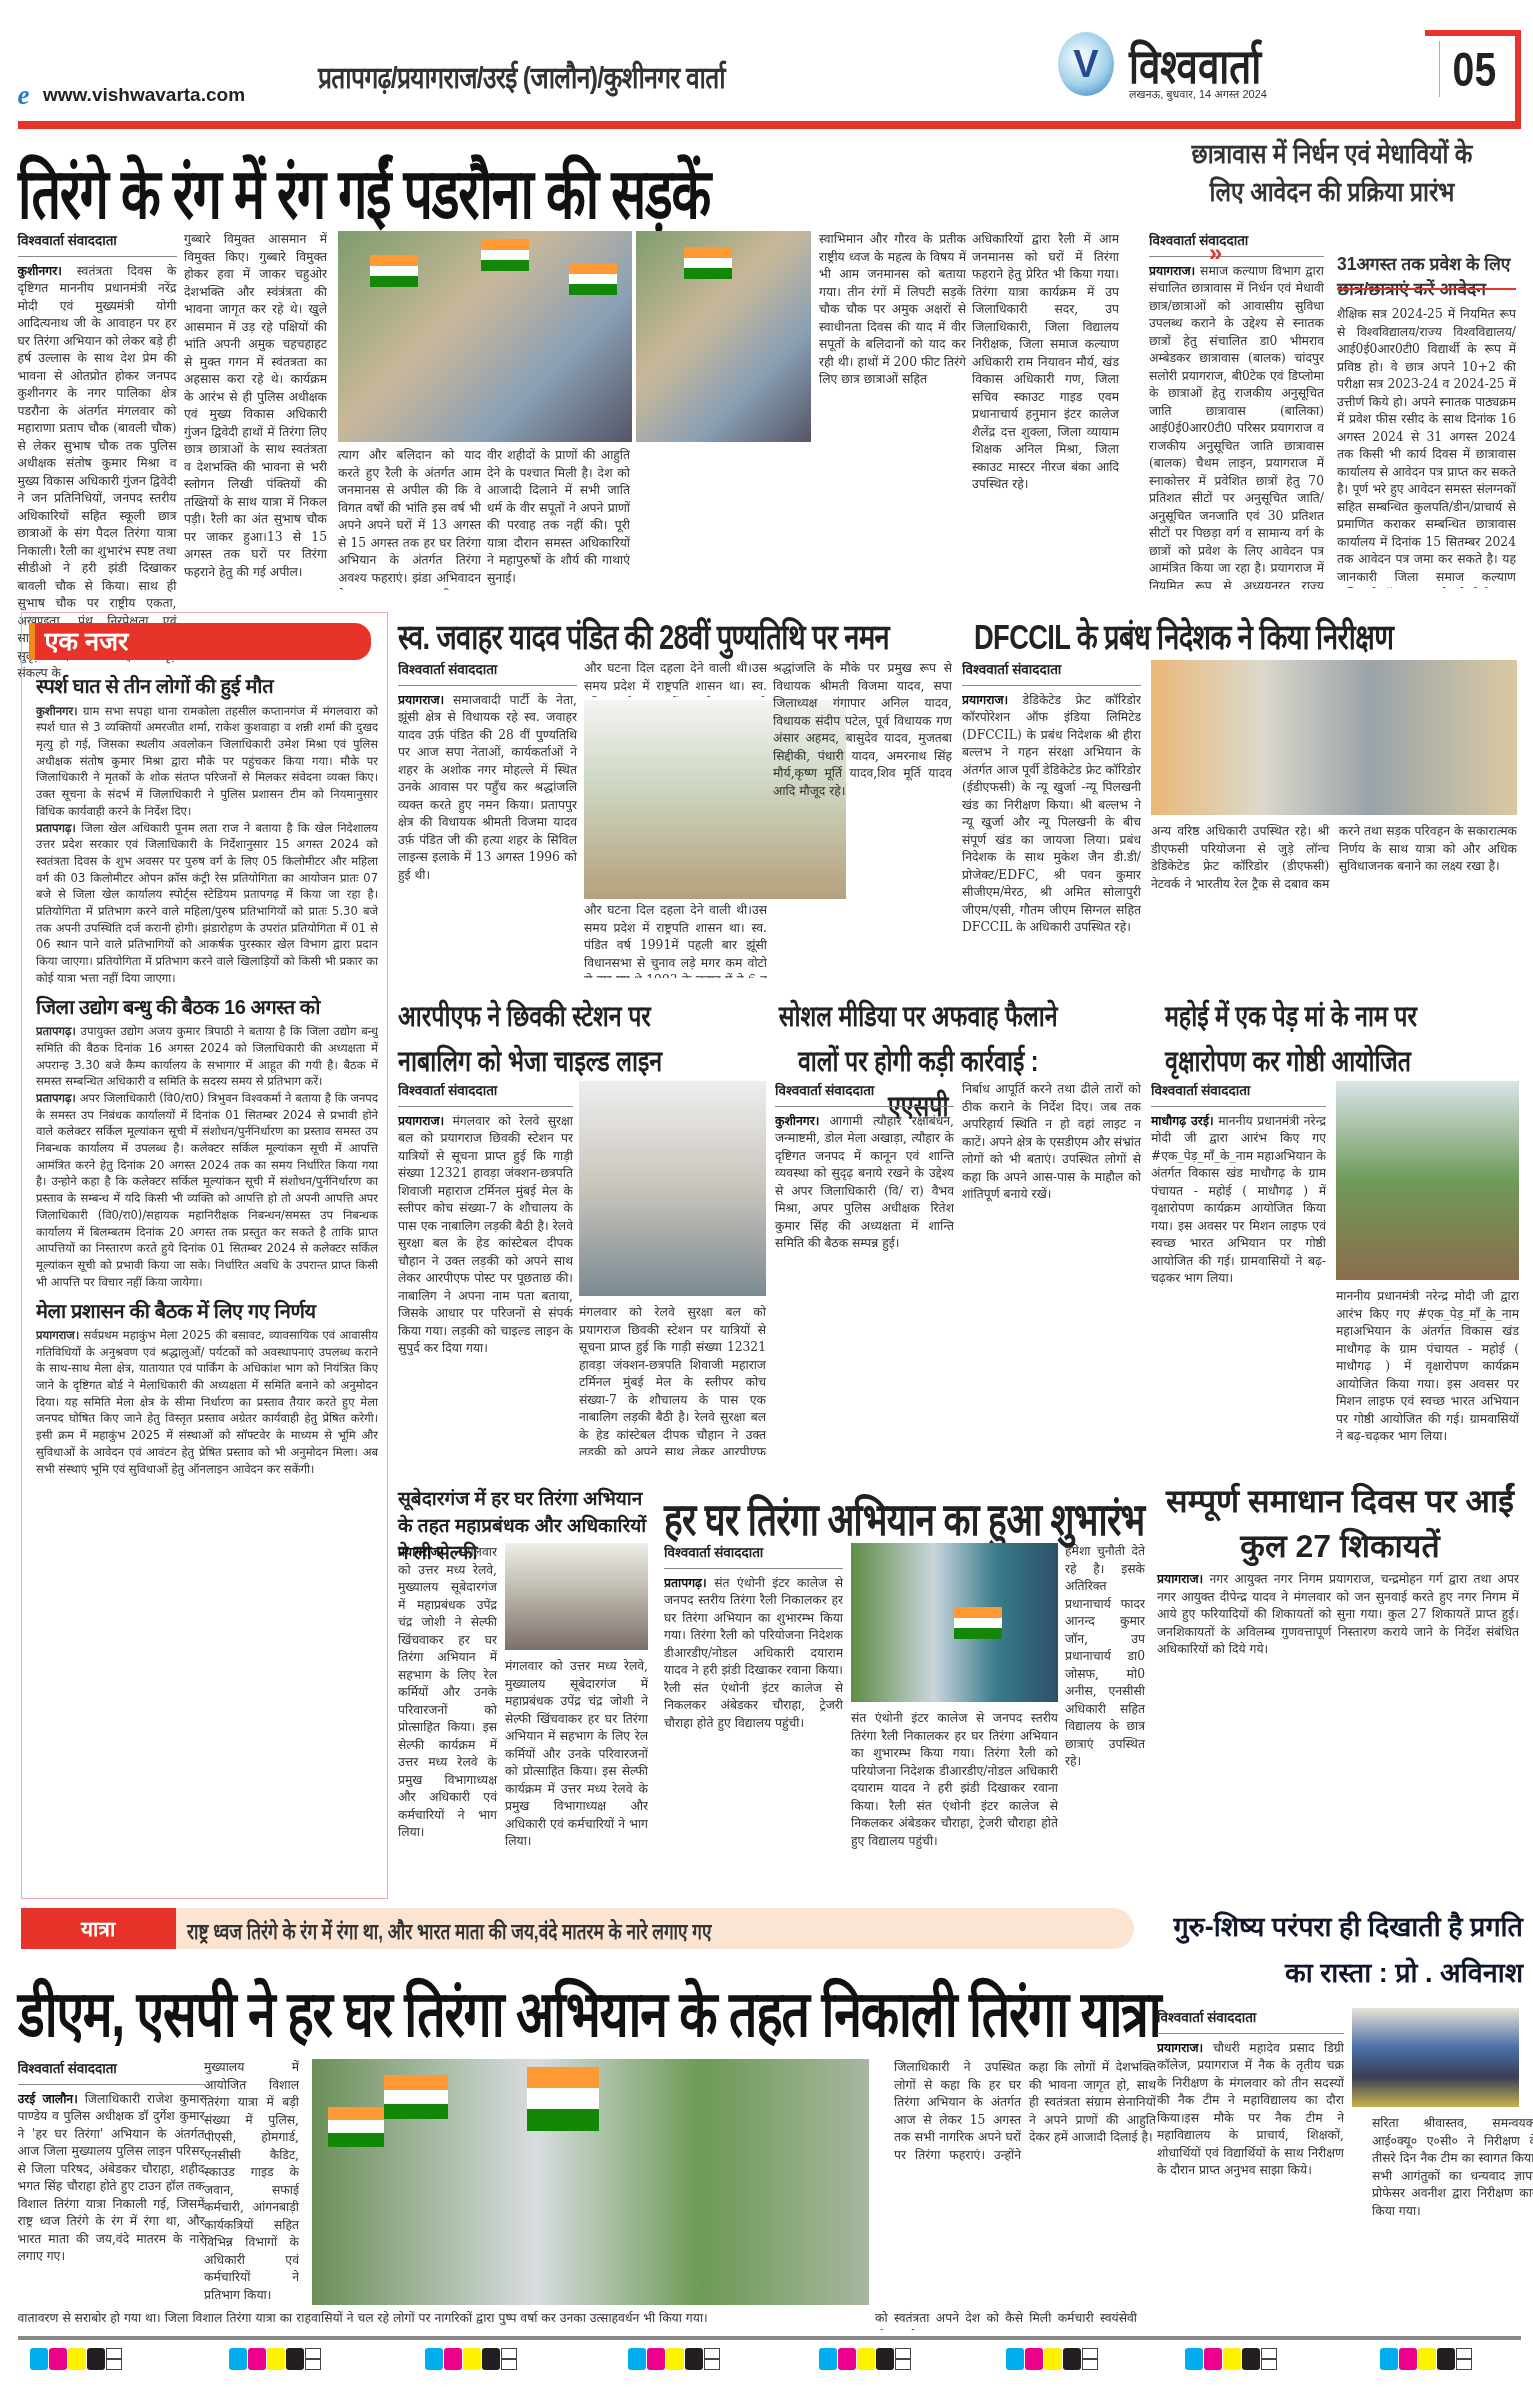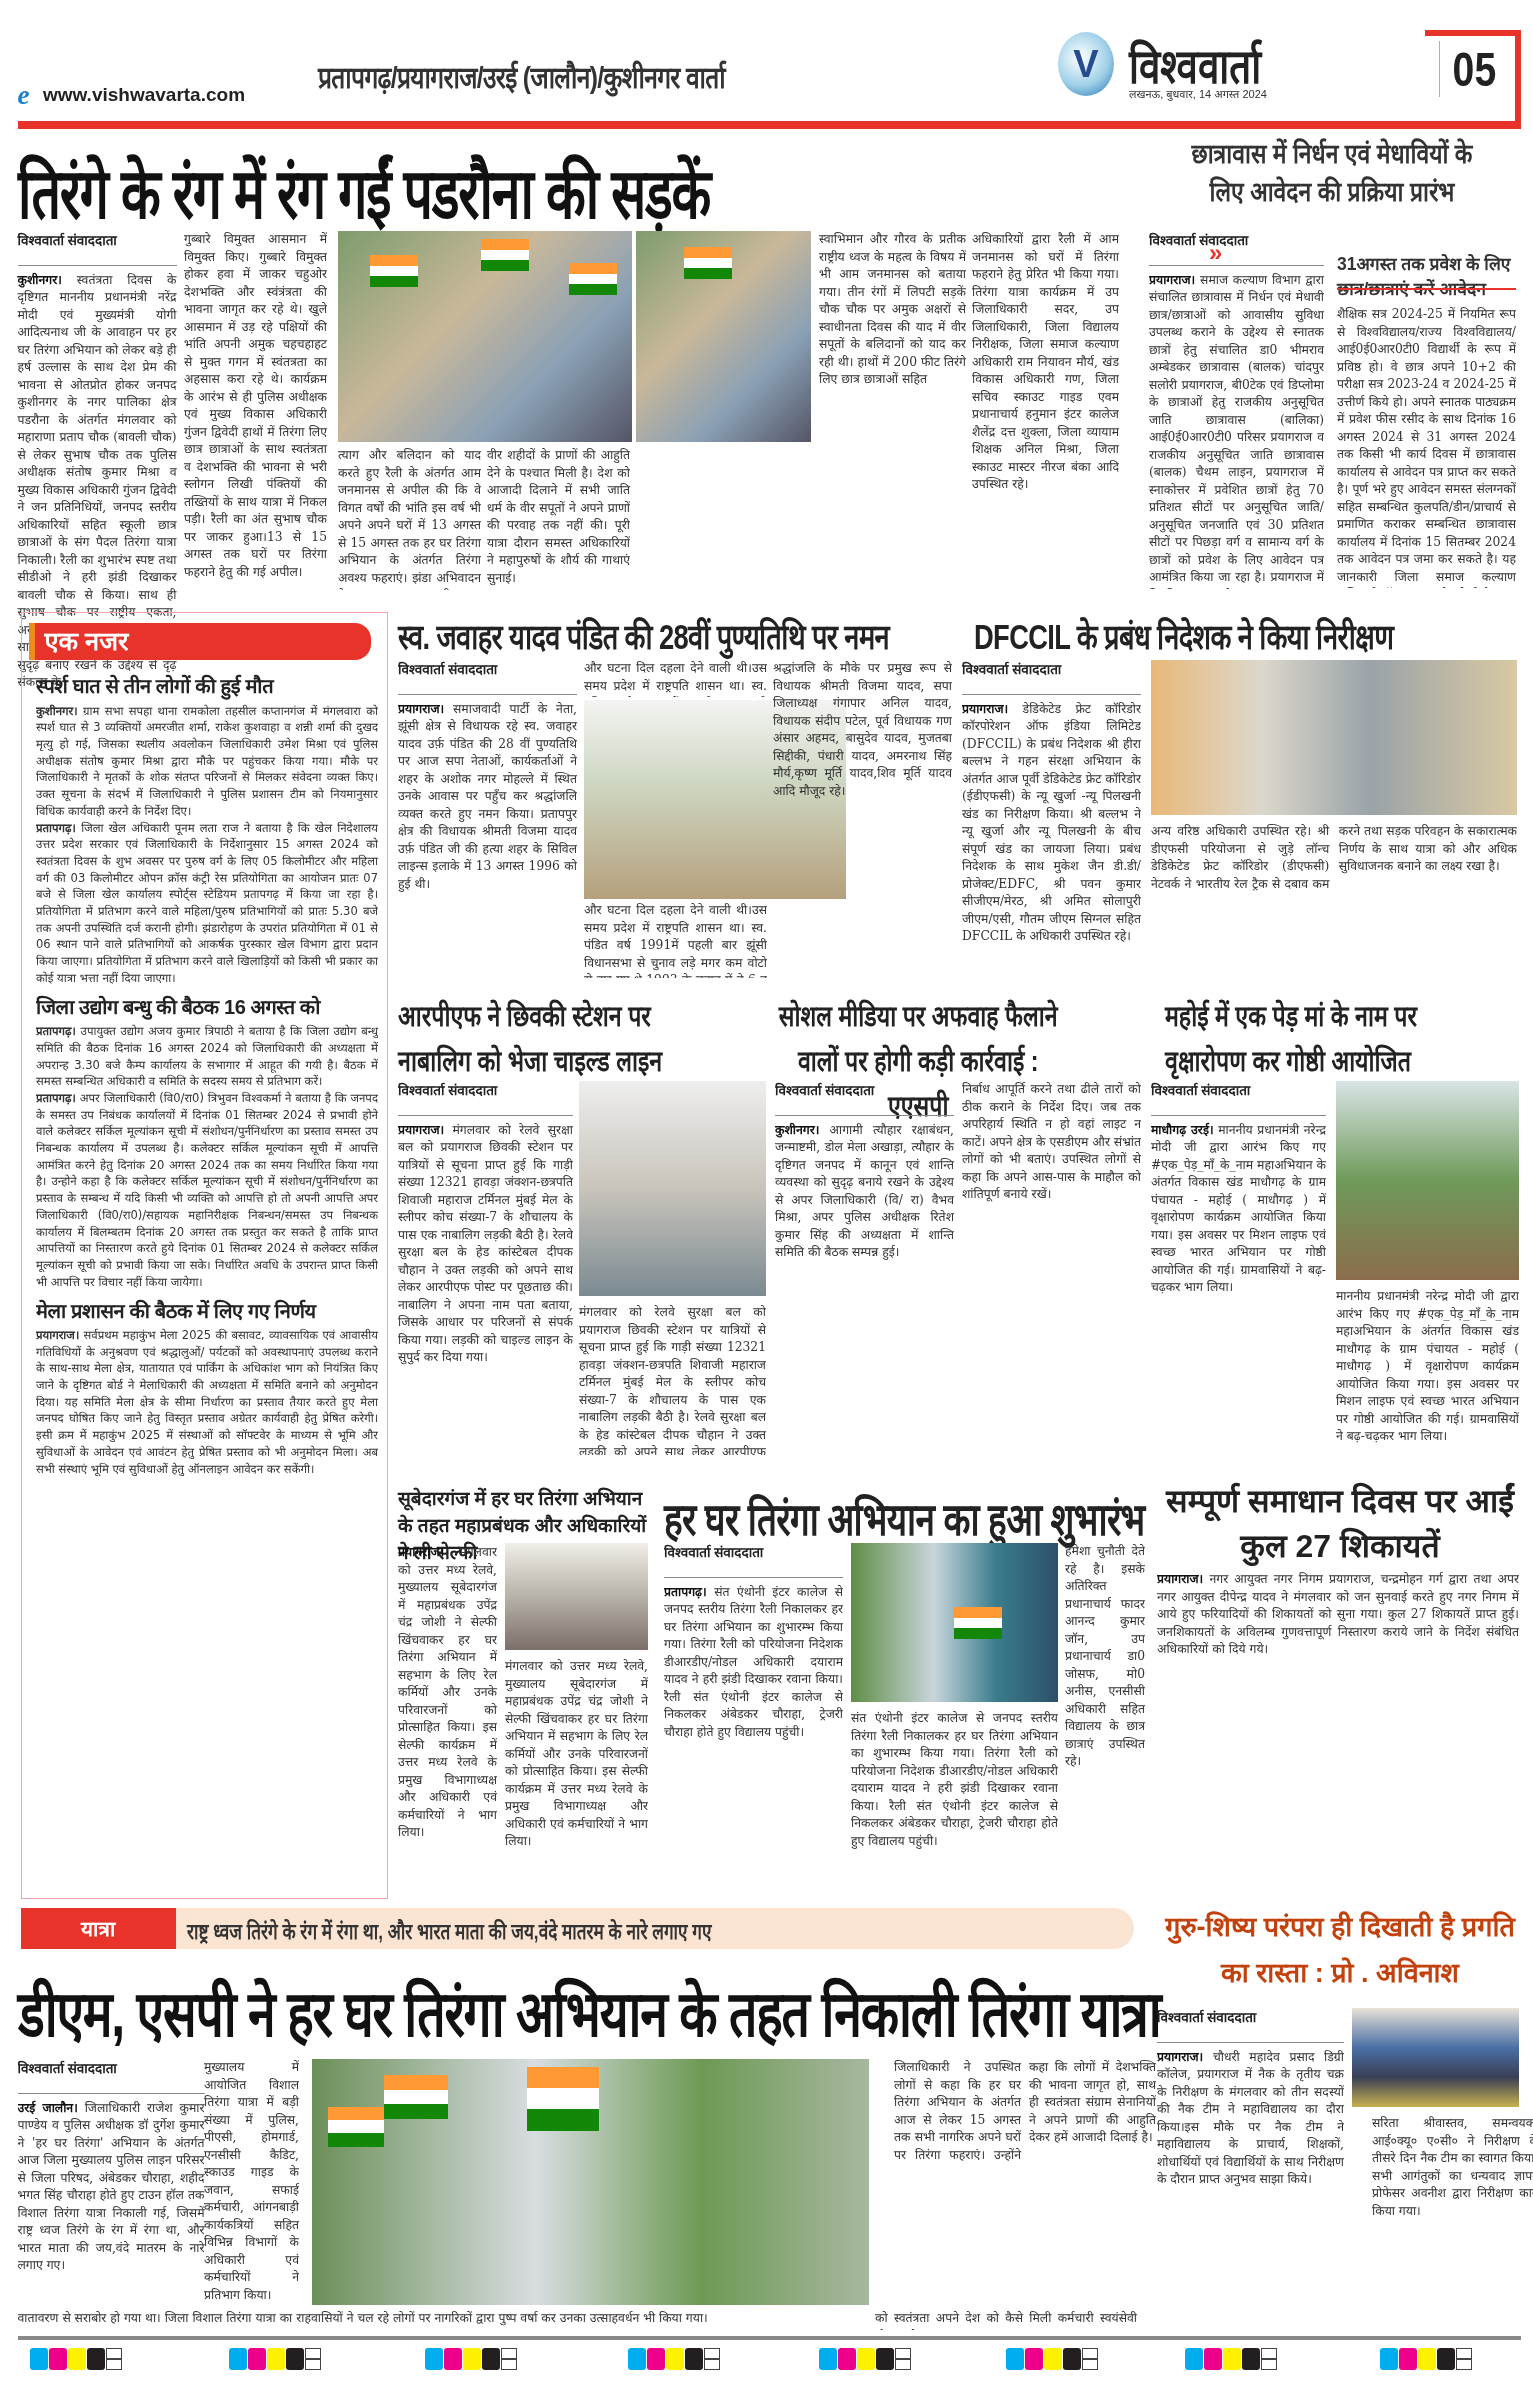--- a/index.html
+++ b/index.html
@@ -10,21 +10,21 @@
 .hdr-section{left:318px;top:56px;font:bold 30px "Liberation Sans",sans-serif;color:#333;letter-spacing:-0.8px;transform:scaleX(.82);transform-origin:left}
 .logo{left:1058px;top:32px;width:56px;height:64px;border-radius:50%;background:radial-gradient(circle at 40% 40%,#fff,#9fd0e8 55%,#1e6fb5);display:flex;align-items:center;justify-content:center;font:bold 38px "Liberation Sans",sans-serif;color:#264b8f}
 .brand{left:1129px;top:32px;font:bold 48px "Liberation Sans",sans-serif;color:#222;transform:scaleX(.8);transform-origin:left}
 .dateline{left:1129px;top:86px;font:11px "Liberation Sans",sans-serif;color:#333}
 .pageno{left:1439px;top:41px;font:bold 49px "Liberation Sans",sans-serif;color:#222;border-left:0.8px solid #999;padding-left:16px;transform:scaleX(.8);transform-origin:left}
 .red-topbar{left:1425px;top:30px;width:95px;height:5.6px;background:#e8332a}
 .red-sidebar{left:1515px;top:30px;width:5.6px;height:95px;background:#e8332a}
 .red-rule{left:17.5px;top:121px;width:1503px;height:8px;background:#e8332a}
 .lead-head{left:17.5px;top:143px;font:bold 70px "Liberation Sans",sans-serif;color:#111;transform:scaleX(.74);transform-origin:left;white-space:nowrap;letter-spacing:-1.6px}
 .side-head{left:1145px;top:135px;width:374px;text-align:center;font:bold 27px "Liberation Sans",sans-serif;color:#333;line-height:38px;transform:scaleX(.85);transform-origin:center}
-.byline{font:bold 13.5px "Liberation Sans",sans-serif;color:#222;border-bottom:0.8px solid #888;padding-bottom:16px;margin-bottom:4.8px}
+.byline{font:bold 13.5px "Liberation Sans",sans-serif;color:#222;border-bottom:0.8px solid #888;padding-bottom:7px;margin-bottom:4.8px}
 .body{font-size:12.3px;line-height:17.5px;text-align:justify;color:#333}
 .body b{color:#111}
 .col{position:absolute}
 .photo{position:absolute;background:linear-gradient(135deg,#7e9c6d,#c9b89a 40%,#8aa0b5 70%,#556);overflow:hidden}
 .photo .flag{position:absolute;width:48px;height:32px;background:linear-gradient(#ff9933 33%,#fff 33% 66%,#138808 66%)}
 .pull-icon{left:1209px;top:239px;color:#e8332a;font:bold 24px "Liberation Sans",sans-serif}
 .ek-box{left:20.7px;top:612px;width:367px;height:1287px;border:1.6px solid #f2a6ac}
 .ek-tab{left:29px;top:623px;width:342px;height:37px;background:#e8332a;border-left:6.4px solid #f08a1e;border-radius:0 16px 16px 0;font:bold 25.4px "Liberation Sans",sans-serif;color:#fff;padding-left:9.5px;line-height:37px}
 .brief h3{font:bold 20px "Liberation Sans",sans-serif;color:#222;margin:6.4px 0 3.2px;letter-spacing:-0.4px}
 .brief p{font:11.5px "DejaVu Sans",sans-serif;line-height:16.7px;text-align:justify;color:#333}
@@ -185,21 +185,21 @@
 <div class="col body" style="left:204px;top:2059px;width:95px;height:262px;overflow:hidden">मुख्यालय में आयोजित विशाल तिरंगा यात्रा में बड़ी संख्या में पुलिस, पीएसी, होमगार्ड, एनसीसी कैडिट, स्काउड गाइड के जवान, सफाई कर्मचारी, आंगनबाड़ी कार्यकत्रियों सहित विभिन्न विभागों के अधिकारी एवं कर्मचारियों ने प्रतिभाग किया।</div>
 <div class="photo" style="left:312px;top:2059px;width:557px;height:246px;background:linear-gradient(90deg,#6b8f58,#d8dde0 40%,#6d9a55 70%,#a8b7a0)">
   <div class="flag" style="left:16px;top:48px;width:56px;height:40px"></div>
   <div class="flag" style="left:72px;top:16px;width:64px;height:44px"></div>
   <div class="flag" style="left:215px;top:8px;width:72px;height:64px"></div>
 </div>
 <div class="col body" style="left:894px;top:2059px;width:262px;height:246px;overflow:hidden;column-count:2;column-gap:8px">जिलाधिकारी ने उपस्थित लोगों से कहा कि हर घर तिरंगा अभियान के अंतर्गत आज से लेकर 15 अगस्त तक सभी नागरिक अपने घरों पर तिरंगा फहराएं। उन्होंने कहा कि लोगों में देशभक्ति की भावना जागृत हो, साथ ही स्वतंत्रता संग्राम सेनानियों ने अपने प्राणों की आहुति देकर हमें आजादी दिलाई है।</div>
 <div class="col body" style="left:17.5px;top:2310px;width:835px;height:20px;overflow:hidden">वातावरण से सराबोर हो गया था। जिला विशाल तिरंगा यात्रा का राहवासियों ने चल रहे लोगों पर नागरिकों द्वारा पुष्प वर्षा कर उनका उत्साहवर्धन भी किया गया।</div>
 <div class="col body" style="left:875px;top:2310px;width:262px;height:20px;overflow:hidden">को स्वतंत्रता अपने देश को कैसे मिली कर्मचारी स्वयंसेवी मौजूद रहे।</div>
 
-<div class="abs" style="left:1157px;top:1904px;width:366px;font:bold 27px 'Liberation Sans',sans-serif;color:#c2410c;line-height:46px;text-align:center">गुरु-शिष्य परंपरा ही दिखाती है प्रगति का रास्ता : प्रो . अविनाश</div>
+<div class="abs" style="left:1157px;top:1904px;width:366px;font:bold 27px 'Liberation Sans',sans-serif;color:#0f172a;line-height:46px;text-align:right">गुरु-शिष्य परंपरा ही दिखाती है प्रगति का रास्ता : प्रो . अविनाश</div>
 <div class="col" style="left:1157px;top:2008px;width:187px;height:318px;overflow:hidden">
   <div class="byline">विश्ववार्ता संवाददाता</div>
   <div class="body"><b>प्रयागराज।</b> <span>चौधरी महादेव प्रसाद डिग्री कॉलेज, प्रयागराज में नैक के तृतीय चक्र के निरीक्षण के मंगलवार को तीन सदस्यों की नैक टीम ने महाविद्यालय का दौरा किया।इस मौके पर नैक टीम ने महाविद्यालय के प्राचार्य, शिक्षकों, शोधार्थियों एवं विद्यार्थियों के साथ निरीक्षण के दौरान प्राप्त अनुभव साझा किये।</span></div>
 </div>
 <div class="photo" style="left:1352px;top:2008px;width:167px;height:99px;background:linear-gradient(#e9e2d6,#4a6fa5 40%,#3a3f55 70%,#c7b24f)"></div>
 <div class="col body" style="left:1372px;top:2115px;width:167px;height:211px;overflow:hidden">सरिता श्रीवास्तव, समन्वयक, आई०क्यू० ए०सी० ने निरीक्षण के तीसरे दिन नैक टीम का स्वागत किया। सभी आगंतुकों का धन्यवाद ज्ञापन प्रोफेसर अवनीश द्वारा निरीक्षण कार्य किया गया।</div>
 
 <div class="abs foot-rule"></div>
 <div id="regmarks">
     <div class="reg" style="left: 30px;">

